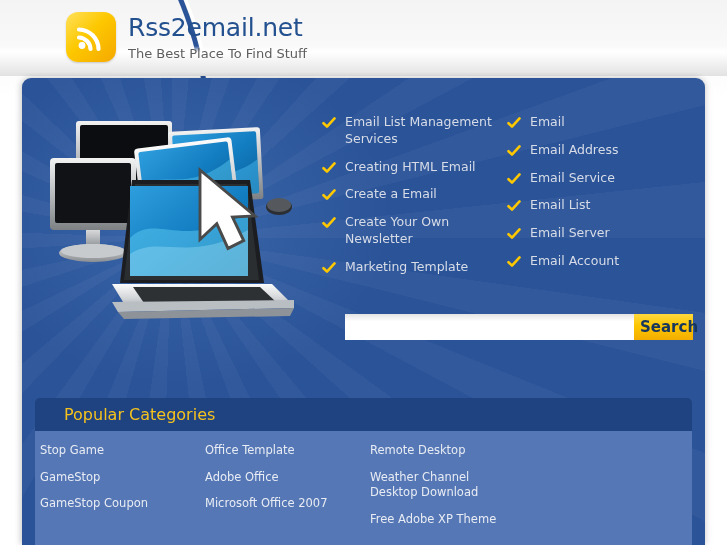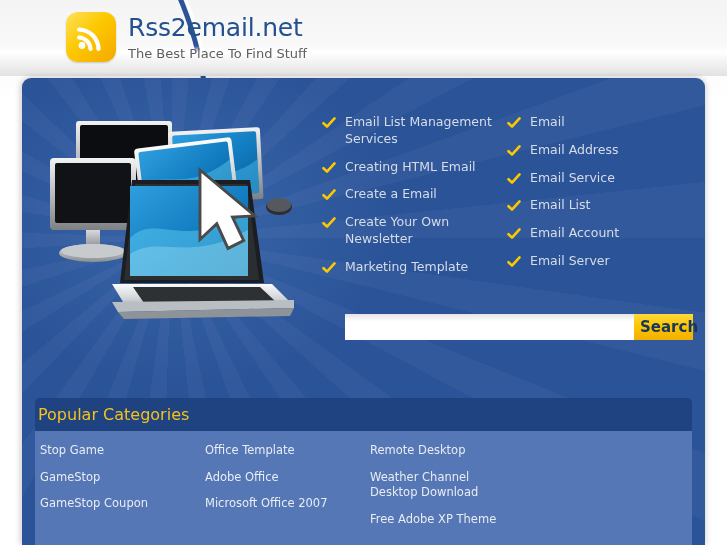--- a/index.html
+++ b/index.html
@@ -175,21 +175,21 @@
     left: 13px; top: 320px;
     width: 657px;
     border-radius: 5px;
     overflow: hidden;
   }
   .cats-head {
     height: 33px;
     background: #1f4380;
     display: flex;
     align-items: center;
-    padding-left: 3px;
+    padding-left: 29px;
   }
   .cats-title {
     font-size: 16px;
     color: #f5c21d;
     line-height: 1;
   }
   .cats-body {
     background: #5577b5;
     padding: 12px 0 14px 0;
     display: flex;
@@ -368,27 +368,27 @@
         <div class="link-item">
           <svg class="tick" viewBox="0 0 14 14">
               <path d="M1.5 7.2 L5 10.6 L12.5 2.4" fill="none" stroke="#fdc800" stroke-width="2.6" stroke-linecap="round" stroke-linejoin="round"></path>
             </svg>
           <span class="link-label">Email List</span>
         </div>
         <div class="link-item">
           <svg class="tick" viewBox="0 0 14 14">
               <path d="M1.5 7.2 L5 10.6 L12.5 2.4" fill="none" stroke="#fdc800" stroke-width="2.6" stroke-linecap="round" stroke-linejoin="round"></path>
             </svg>
+          <span class="link-label">Email Server</span>
+        </div>
+        <div class="link-item">
+          <svg class="tick" viewBox="0 0 14 14">
+              <path d="M1.5 7.2 L5 10.6 L12.5 2.4" fill="none" stroke="#fdc800" stroke-width="2.6" stroke-linecap="round" stroke-linejoin="round"></path>
+            </svg>
           <span class="link-label">Email Account</span>
-        </div>
-        <div class="link-item">
-          <svg class="tick" viewBox="0 0 14 14">
-              <path d="M1.5 7.2 L5 10.6 L12.5 2.4" fill="none" stroke="#fdc800" stroke-width="2.6" stroke-linecap="round" stroke-linejoin="round"></path>
-            </svg>
-          <span class="link-label">Email Server</span>
         </div>
       </div>
 
     </div>
 
     <div class="searchbar">
       <input class="search-input" type="text" placeholder="" style="">
       <button class="search-btn">Search</button>
     </div>
 

